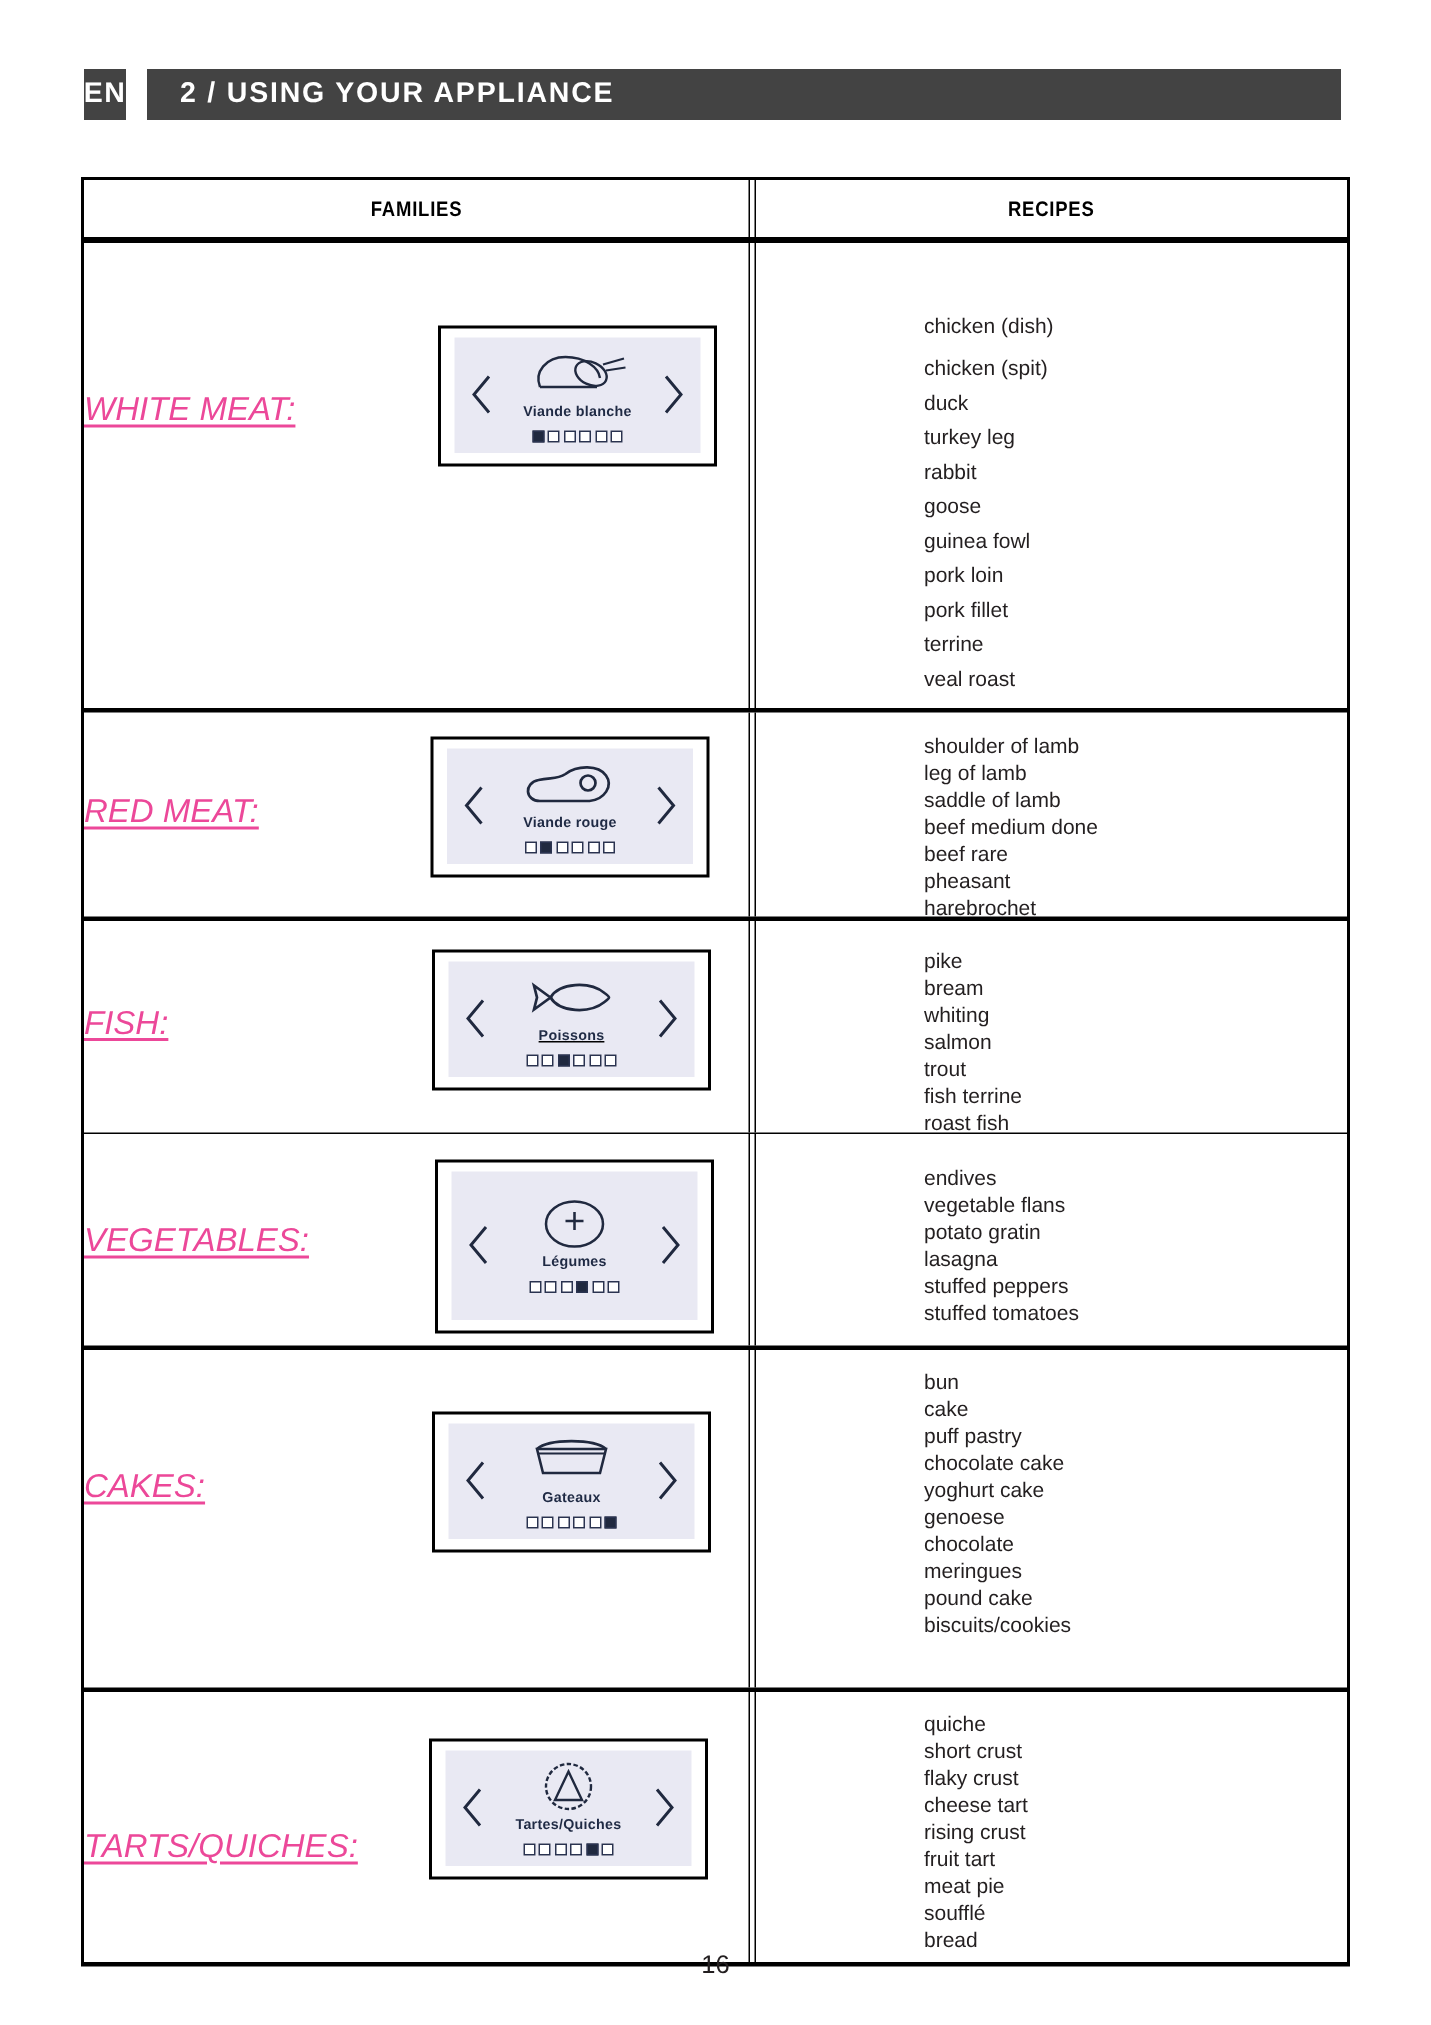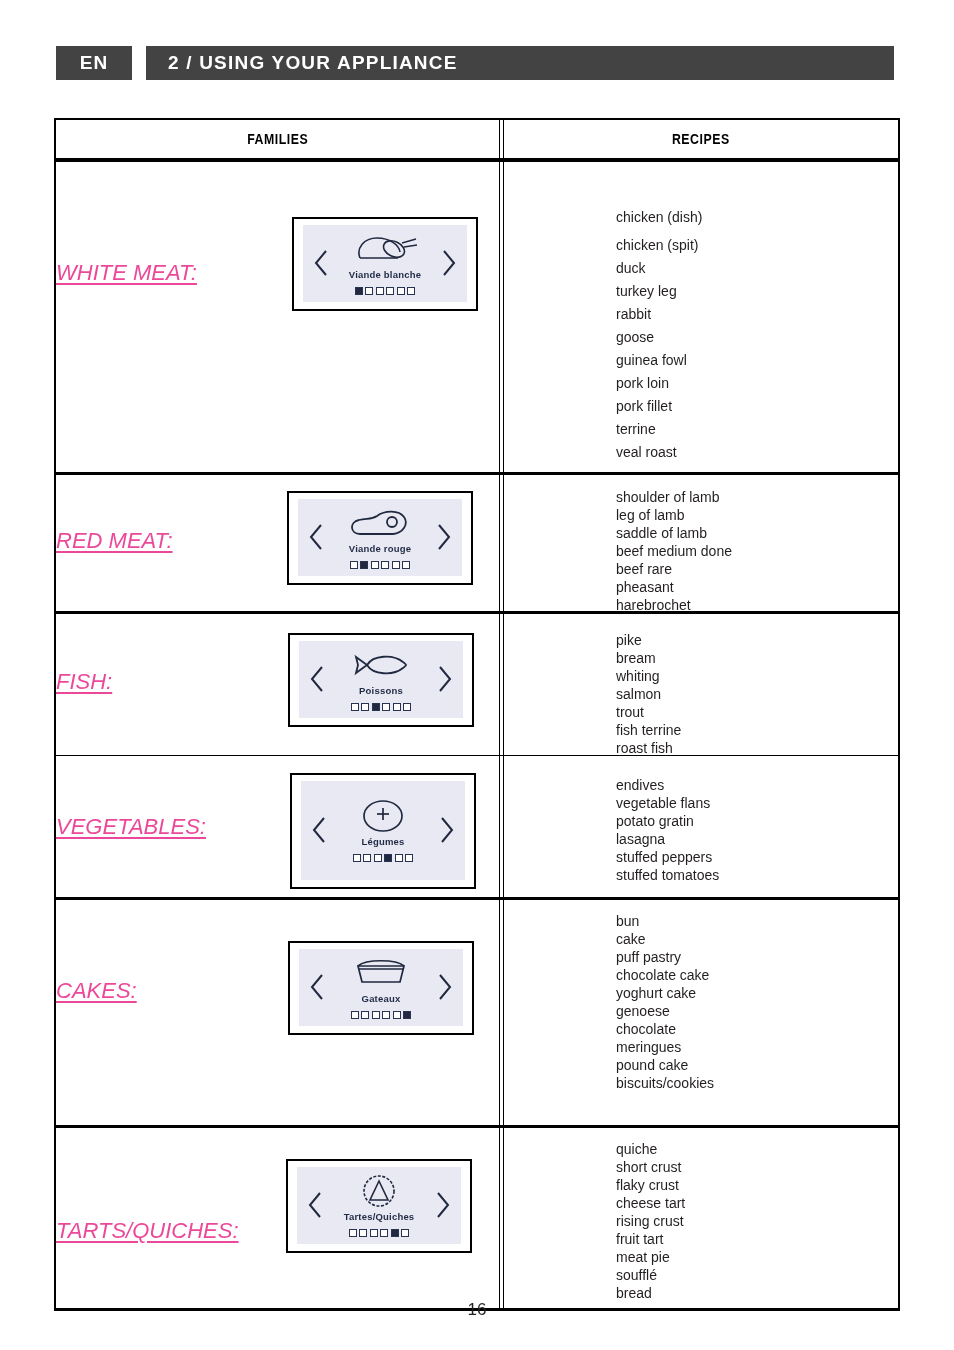--- a/index.html
+++ b/index.html
@@ -20,21 +20,21 @@
   .header {
     position: absolute;
     left: 56px;
     top: 46px;
     width: 838px;
     height: 34px;
     display: flex;
     align-items: stretch;
   }
   .header-lang {
-    width: 76px;
+    width: 28px;
     background: #434343;
     color: #ffffff;
     font-size: 19px;
     font-weight: bold;
     letter-spacing: 1px;
     display: flex;
     align-items: center;
     justify-content: center;
   }
   .header-gap {
@@ -349,21 +349,21 @@
         <li>pheasant</li>
         <li>harebrochet</li>
       </ul>
     </div>
   </div>
 
   <div class="row thin" style="height:142px;">
     <div class="col-fam">
       <div class="fam-inner">
         <span class="fam-label" style="top:55px;"> FISH:</span>
-        <div class="display" style="left:232px; top:19px; width:186px; height:94px;">
+        <div class="display" style="left:232px; top:19px; width:186px; height:94px;text-decoration:underline;">
           <div class="display-screen">
             <span class="chev">
               <svg width="16" height="30" viewBox="0 0 16 30">
                   <polyline points="13,3 3,15 13,27" fill="none" stroke="#20293f" stroke-width="2"></polyline>
                 </svg>
             </span>
             <div class="disp-center">
               <span class="disp-icon">
                 <svg width="64" height="30" viewBox="0 0 64 30">
                   <path d="M18 15 C24 5 44 4 54 12 C58 15 58 15 54 18 C44 26 24 25 18 15 Z" fill="none" stroke="#20293f" stroke-width="1.8"></path>

